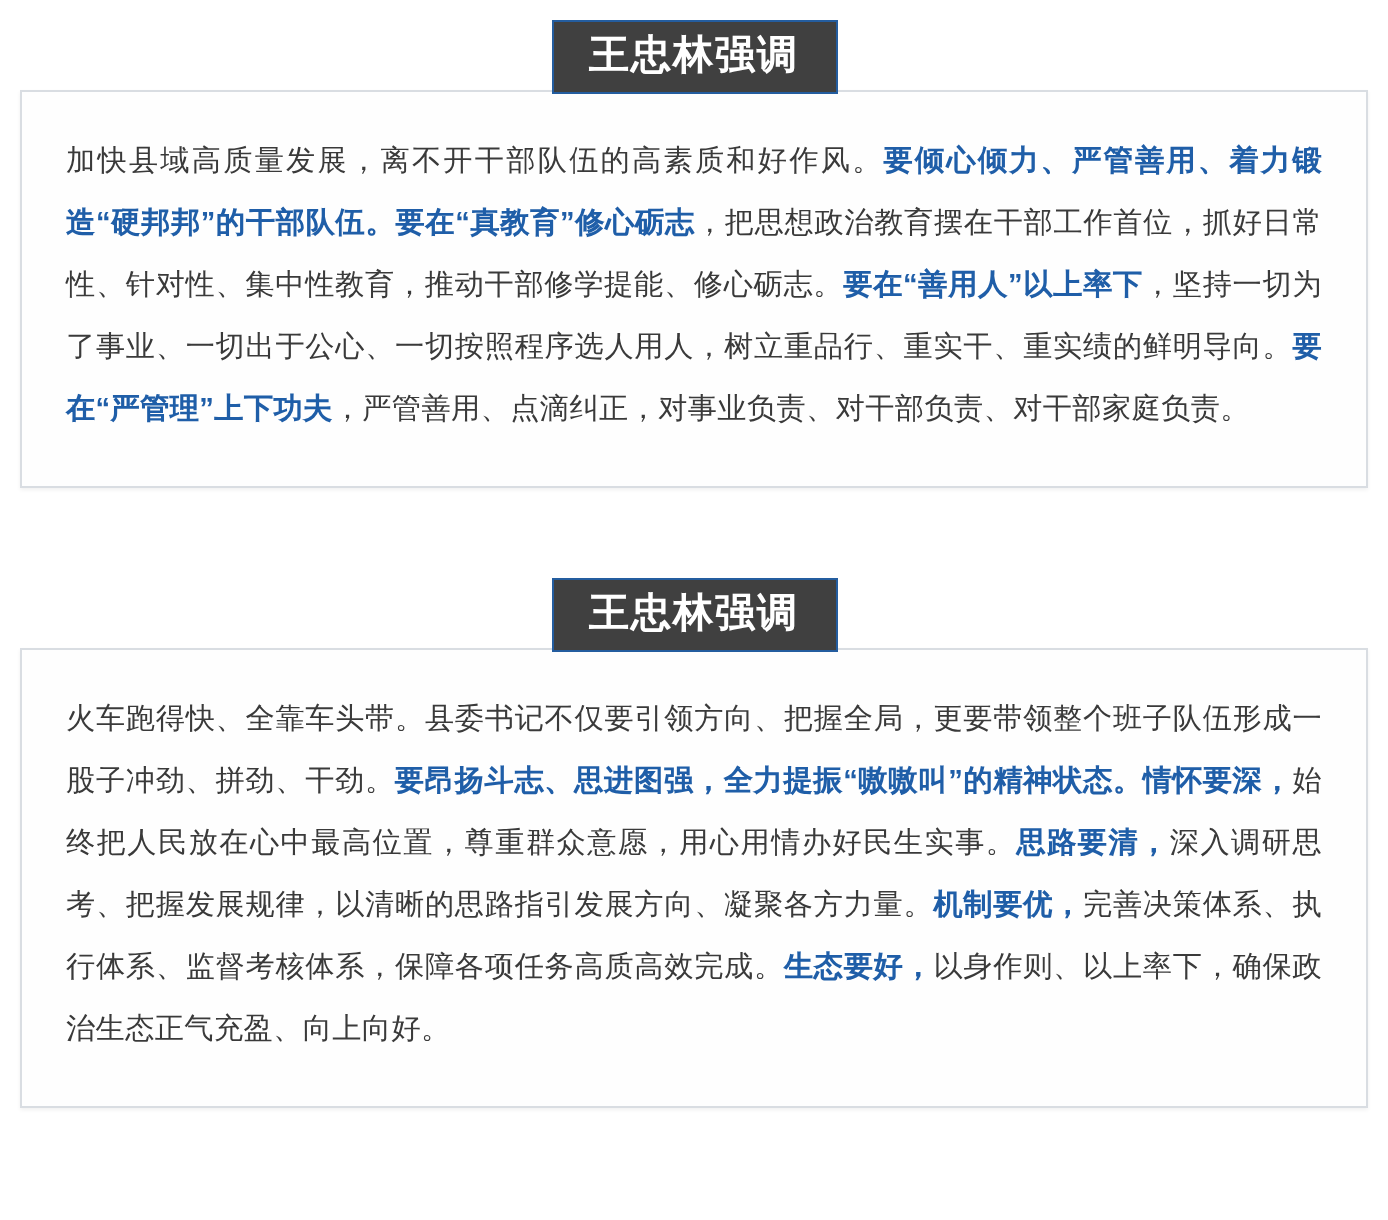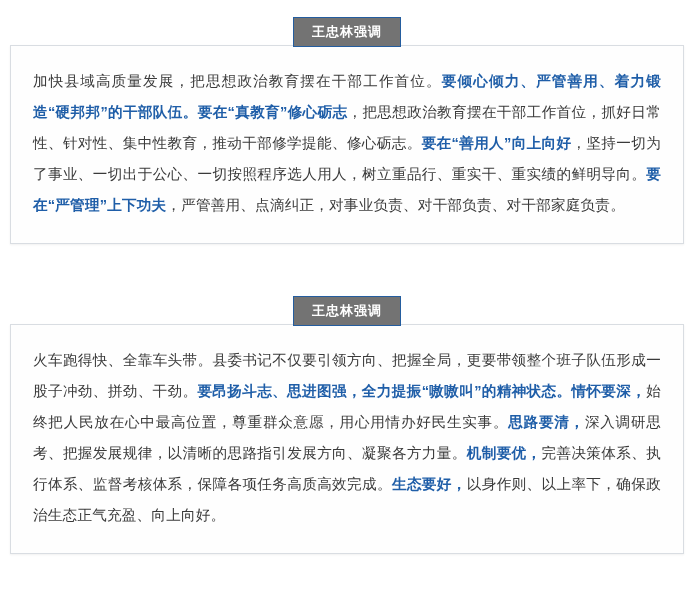--- a/index.html
+++ b/index.html
@@ -21,23 +21,23 @@
   .block {
     margin-bottom: 36px;
   }
   .badge-row {
     display: flex;
     justify-content: center;
     align-items: flex-end;
     height: 38px;
   }
   .badge {
-    background: #737373;
+    background: #404040;
     color: #ffffff;
-    font-size: 13px;
+    font-size: 20px;
     font-weight: bold;
     letter-spacing: 1px;
     padding: 7px 18px 8px 18px;
     line-height: 1;
     white-space: nowrap;
     position: relative;
     z-index: 2;
     box-shadow: 0 0 0 1px #245d9f;
   }
   .card {
@@ -68,21 +68,21 @@
 </head>
 <body>
 
 <div class="page">
 
   <div class="block">
     <div class="badge-row">
       <div class="badge">王忠林强调</div>
     </div>
     <div class="card">
-      <p class="para"><span>加快县域高质量发展，把思想政治教育摆在干部工作首位。</span><span class="em">要倾心倾力、严管善用、着力锻造“硬邦邦”的干部队伍。</span><span class="em">要在“真教育”修心砺志</span><span>，把思想政治教育摆在干部工作首位，抓好日常性、针对性、集中性教育，推动干部修学提能、修心砺志。</span><span class="em">要在“善用人”向上向好</span><span>，坚持一切为了事业、一切出于公心、一切按照程序选人用人，树立重品行、重实干、重实绩的鲜明导向。</span><span class="em">要在“严管理”上下功夫</span><span>，严管善用、点滴纠正，对事业负责、对干部负责、对干部家庭负责。</span></p>
+      <p class="para"><span>加快县域高质量发展，离不开干部队伍的高素质和好作风。</span><span class="em">要倾心倾力、严管善用、着力锻造“硬邦邦”的干部队伍。</span><span class="em">要在“真教育”修心砺志</span><span>，把思想政治教育摆在干部工作首位，抓好日常性、针对性、集中性教育，推动干部修学提能、修心砺志。</span><span class="em">要在“善用人”以上率下</span><span>，坚持一切为了事业、一切出于公心、一切按照程序选人用人，树立重品行、重实干、重实绩的鲜明导向。</span><span class="em">要在“严管理”上下功夫</span><span>，严管善用、点滴纠正，对事业负责、对干部负责、对干部家庭负责。</span></p>
     </div>
   </div>
 
   <div class="spacer-1"></div>
 
   <div class="block">
     <div class="badge-row">
       <div class="badge">王忠林强调</div>
     </div>
     <div class="card">

